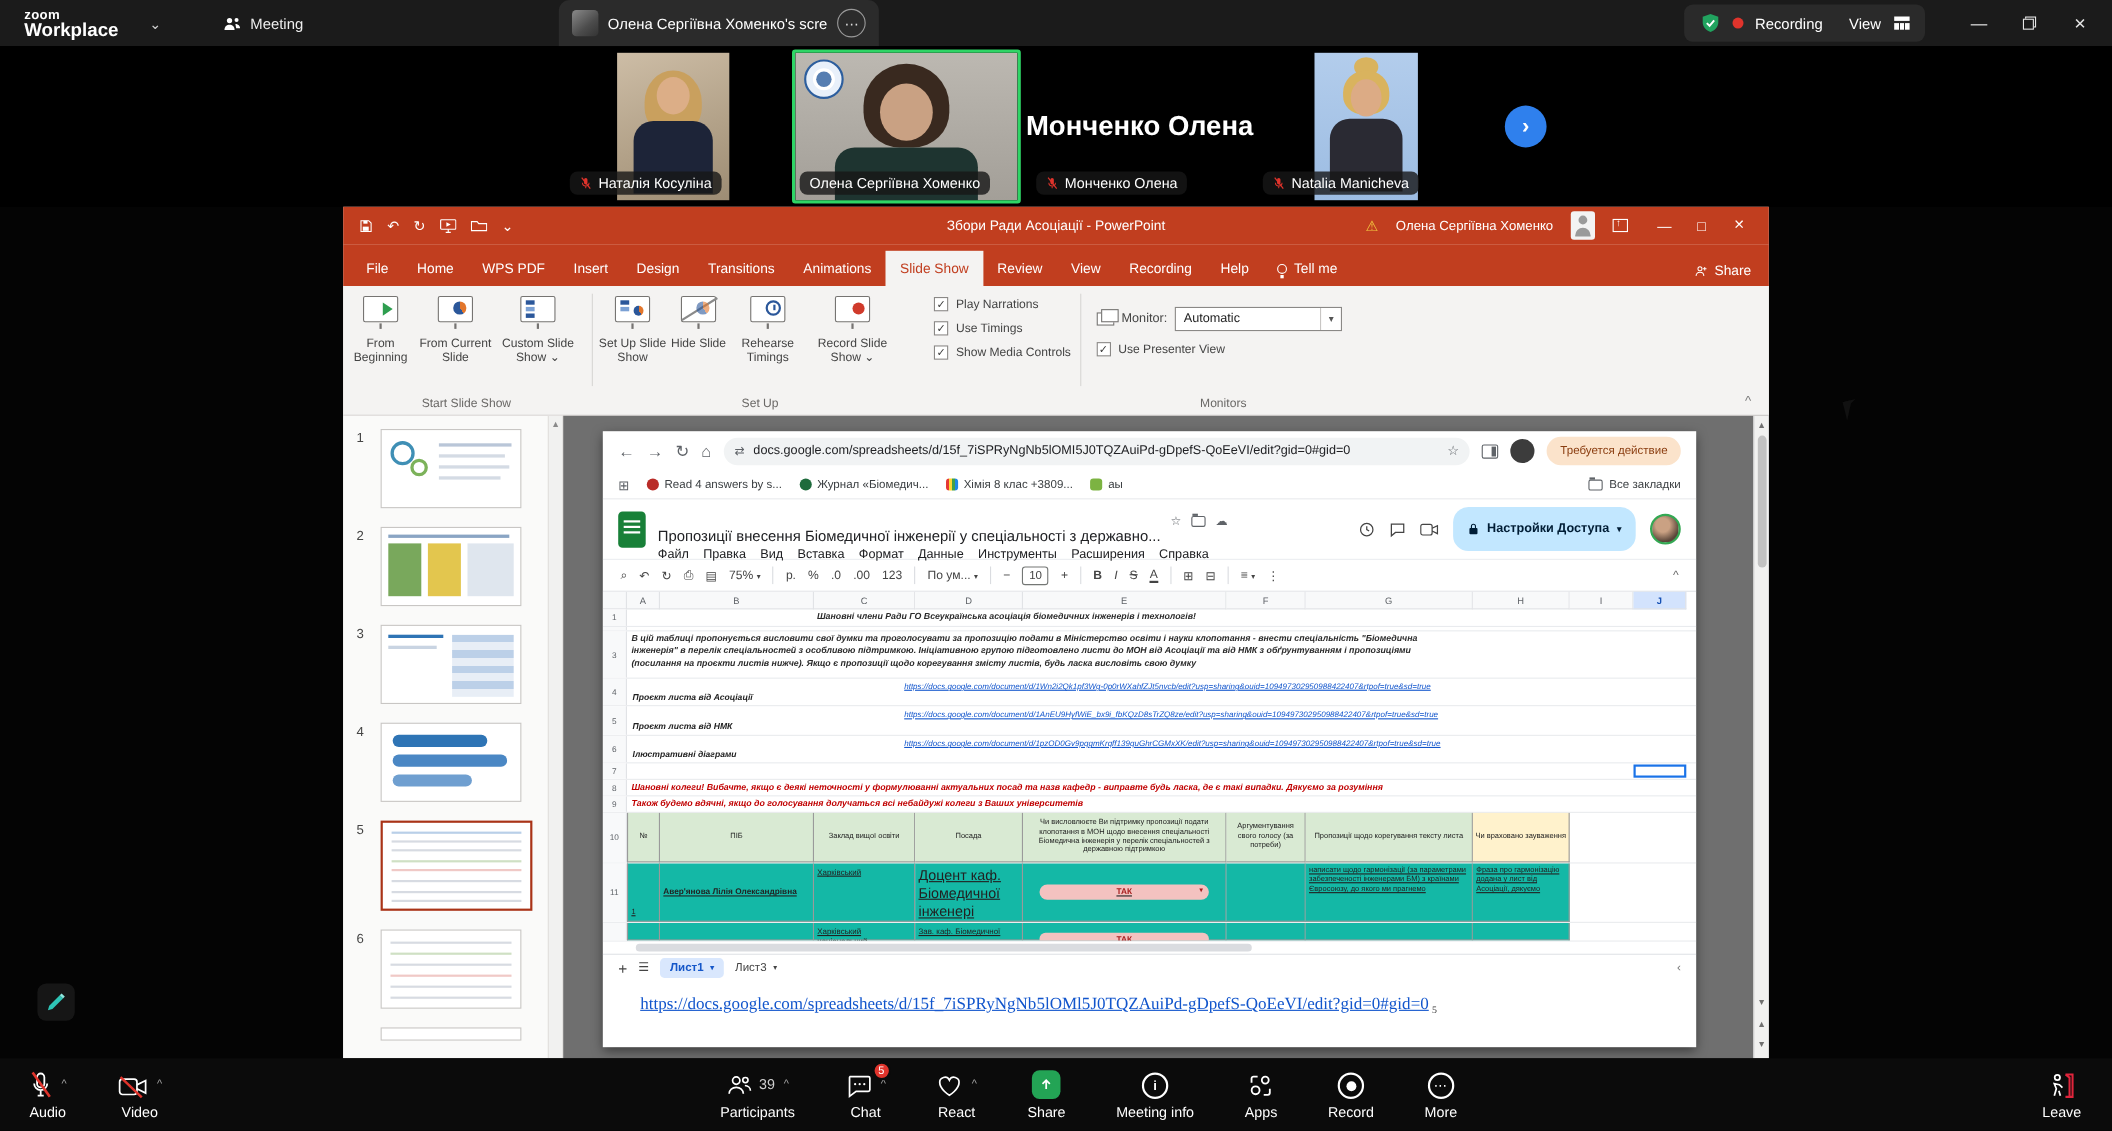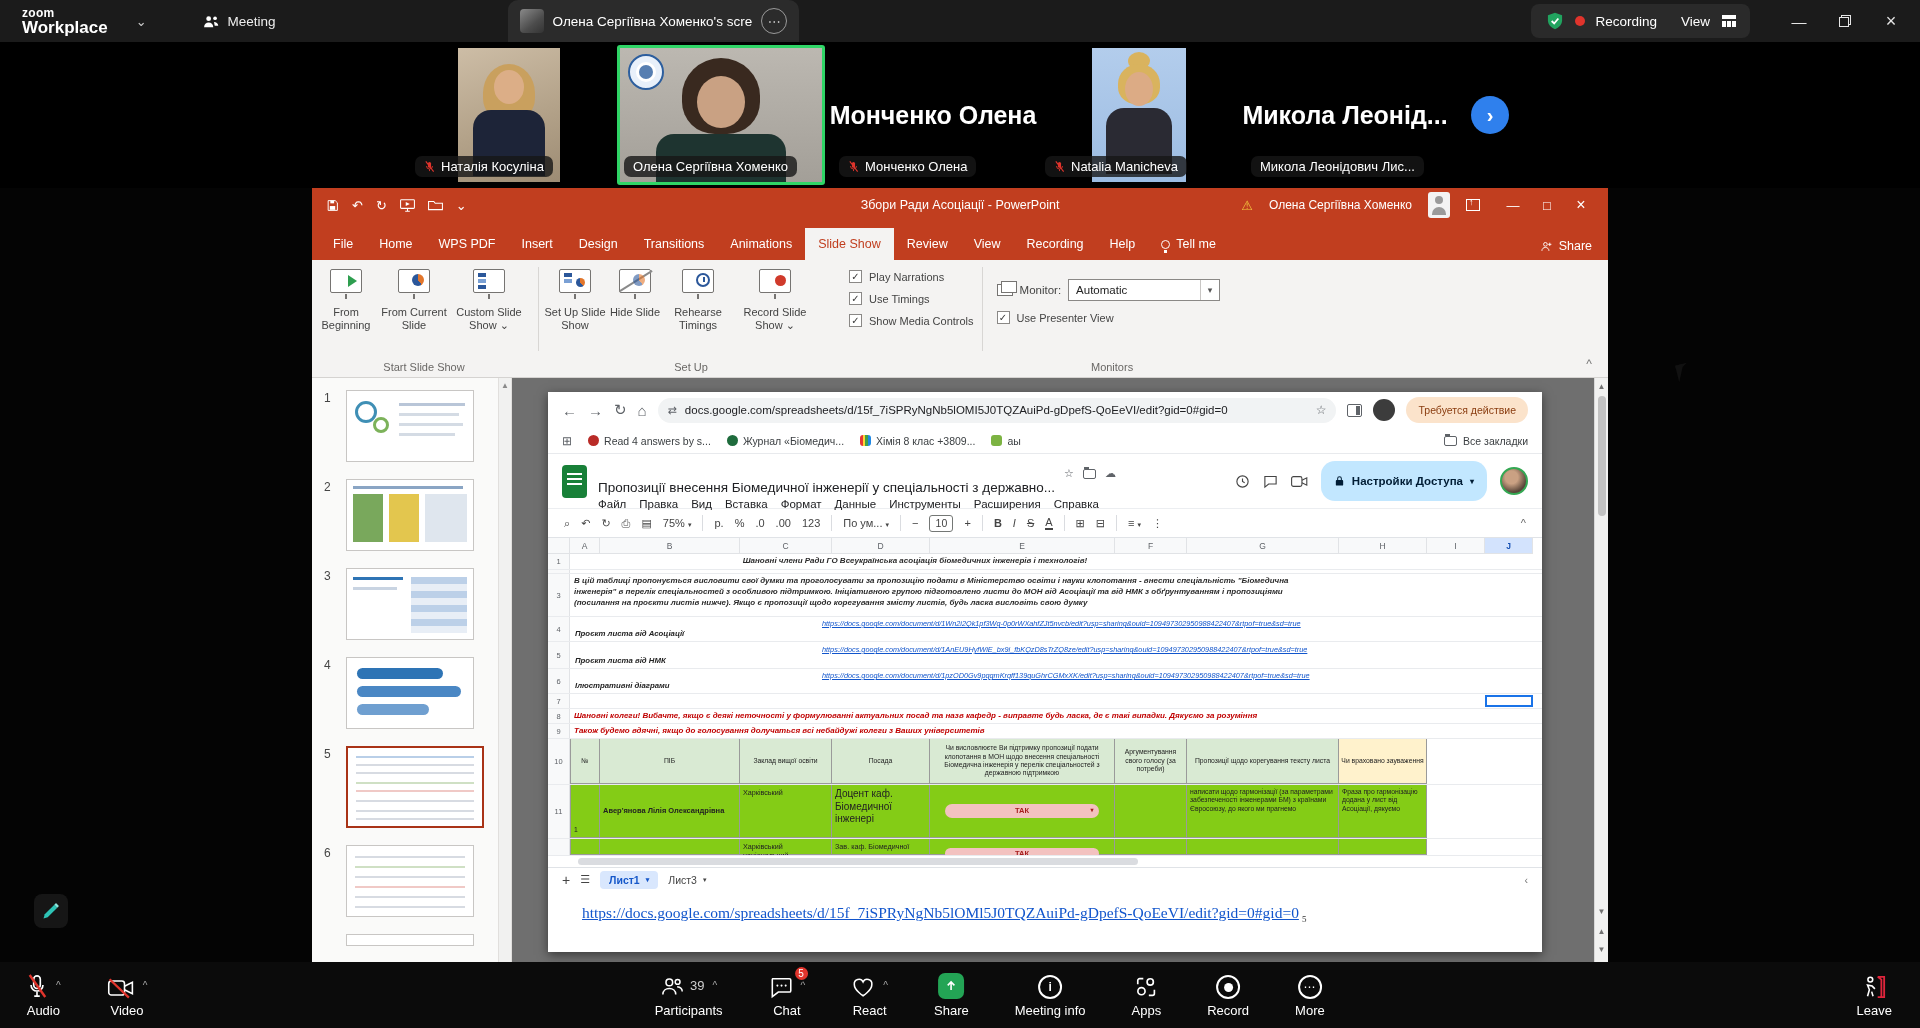--- a/index.html
+++ b/index.html
@@ -189,21 +189,21 @@
   .it { font-style:italic; }
   .sheet-txt { font-size:8px; color:#2a2a2a; line-height:1.35; }
   .red-txt { color:#c00000; font-weight:600; }
   .lnk { color:#1155cc; text-decoration:underline; font-style:italic; font-size:7.3px; line-height:1.4; word-break:break-all; }
   .cell-lbl { position:absolute; left:5px; bottom:3px; font-size:7.8px; font-weight:700; font-style:italic; color:#222; white-space:nowrap; }
   .linkpos { position:absolute; left:252px; top:2px; width:660px; }
   .selcell { position:absolute; top:1px; left:915px; width:48px; height:12px; border:2px solid #1a73e8; background:#fff; }
   .tcell { border:1px solid #9a9a9a; border-width:0 1px 1px 0; font-size:6.8px; color:#222; display:flex; align-items:center; justify-content:center; text-align:center; padding:1px 2px; line-height:1.25; }
   .hdr-green { background:#d9ead3; }
   .hdr-cream { background:#fff2cc; }
-  .trow .tcell { background:#84cc16; justify-content:flex-start; text-align:left; align-items:flex-start; padding:3px; }
+  .trow .tcell { background:#14b8a6; justify-content:flex-start; text-align:left; align-items:flex-start; padding:3px;text-decoration:underline; }
   .vote-pill { margin:auto; width:86%; height:14px; border-radius:7px; background:#f3c2c0; color:#a61c1c; font-weight:700; font-size:7.5px; display:flex; align-items:center; justify-content:center; position:relative; }
   .vote-pill .dd { position:absolute; right:5px; font-size:6px; }
   .hscrollrow { height:11px; position:relative; }
   .hthumb { position:absolute; left:30px; top:2px; width:560px; height:7px; border-radius:4px; background:#dadce0; }
   .stabs { height:24px; border-top:1px solid #e0e3e7; display:flex; align-items:center; gap:10px; padding:0 14px; font-size:10.5px; color:#444; }
   .stab-active { background:#d9e7fd; color:#1557c9; font-weight:700; border-radius:4px; padding:3px 9px; display:flex; gap:6px; align-items:center; }
   .stab { display:flex; gap:6px; align-items:center; }
   .stabs .edge { margin-left:auto; color:#777; }
   .slide-link { margin:13px 0 0 34px; font-family:"Liberation Serif", serif; font-size:15.5px; color:#1155cc; text-decoration:underline; display:inline-block; }
   .footnote { font-family:"Liberation Serif", serif; font-size:9px; color:#333; margin-left:3px; vertical-align:sub; }
@@ -328,26 +328,20 @@
           <svg width="11" height="13" viewBox="0 0 24 26">
               <path d="M12 3a3.4 3.4 0 0 1 3.4 3.4v6a3.4 3.4 0 0 1-6.8 0v-6A3.4 3.4 0 0 1 12 3z" fill="#e0342c"></path>
               <path d="M5.5 12a6.5 6.5 0 0 0 13 0" stroke="#e0342c" stroke-width="2" fill="none"></path>
               <path d="M12 19v4" stroke="#e0342c" stroke-width="2"></path>
               <path d="M4 2l17 22" stroke="#e0342c" stroke-width="2.4"></path>
             </svg>
           <span>Natalia Manicheva</span>
         </div>
       </div>
 
-      <div class="tile">
-        <div class="bigname">Микола Леонід...</div>
-        <div class="nametag">
-          <span>Микола Леонідович Лис...</span>
-        </div>
-      </div>
 
       <div class="next-btn">
         <span>›</span>
       </div>
     </div>
   </div>
 
   <div class="share-area">
     <div class="ppt">
 
@@ -770,21 +764,21 @@
                   <span class="tcell hdr-cream w-h">Чи враховано зауваження</span>
                 </div>
               </div>
 
               <div class="grow trow" style="height:54px">
                 <span class="rnum">11</span>
                 <div class="rbodyc" style="display:flex">
                   <span class="tcell w-a" style="border-left:1px solid #9a9a9a;align-items:flex-end">1</span>
                   <span class="tcell w-b" style="font-weight:700;align-items:center;font-size:7.5px">Авер'янова Лілія Олександрівна</span>
                   <span class="tcell w-c" style="font-size:7.2px">Харківський</span>
-                  <span class="tcell w-d" style="font-size:10px">Доцент каф. Біомедичної інженері</span>
+                  <span class="tcell w-d" style="font-size:13px">Доцент каф. Біомедичної інженері</span>
                   <span class="tcell w-e" style="align-items:center;justify-content:center">
                     <span class="vote-pill">
                         <span>ТАК</span>
                         <span class="dd">▾</span>
                       </span>
                   </span>
                   <span class="tcell w-f"></span>
                   <span class="tcell w-g">написати щодо гармонізації (за параметрами забезпеченості інженерами БМ) з країнами Євросоюзу, до якого ми прагнемо</span>
                   <span class="tcell w-h">Фраза про гармонізацію додана у лист від Асоціації, дякуємо</span>
                 </div>

